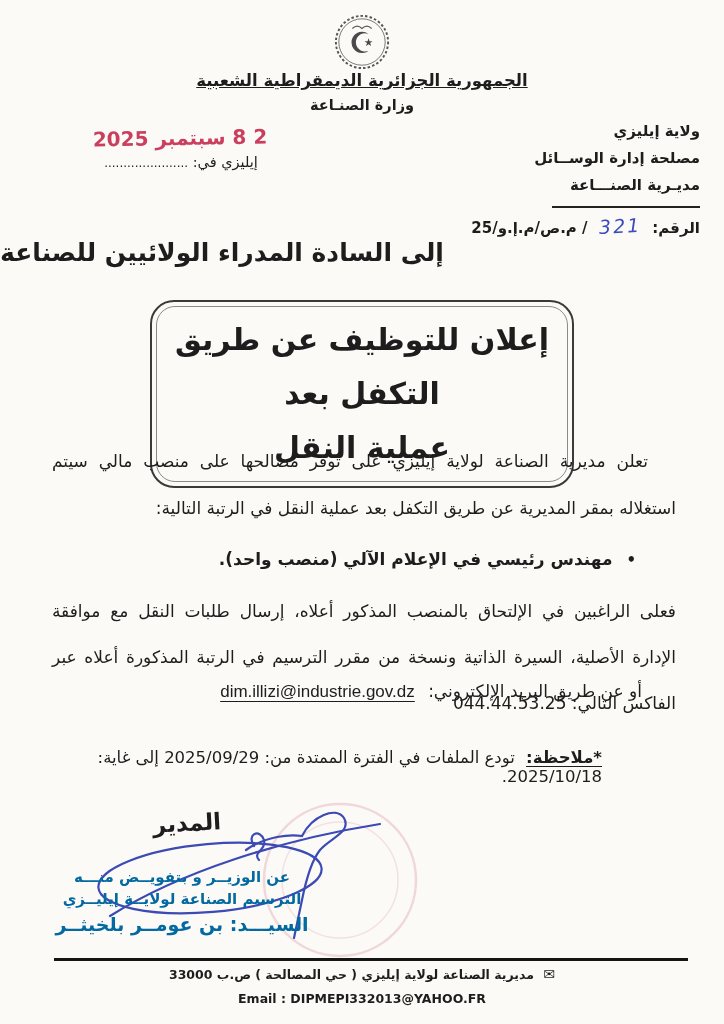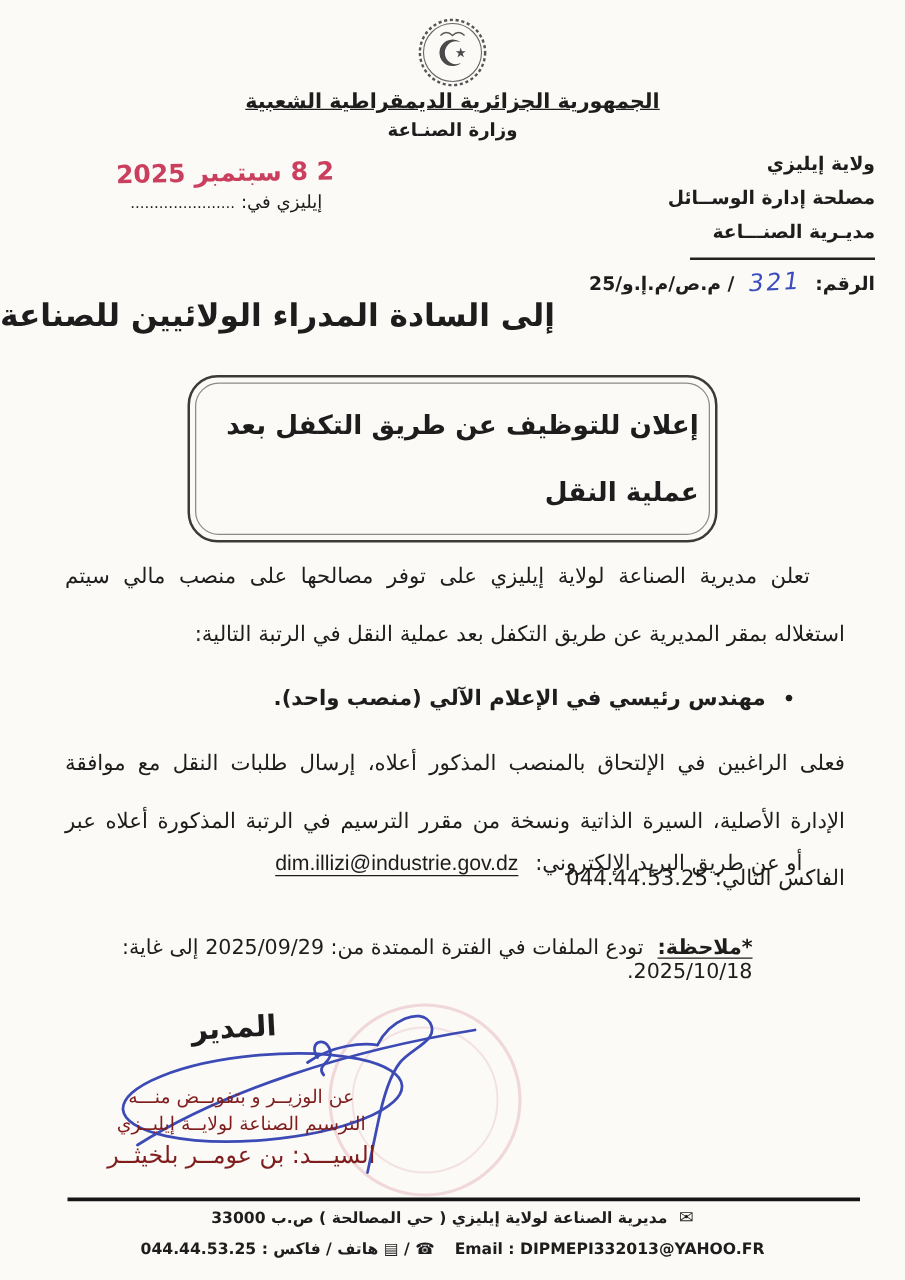--- a/index.html
+++ b/index.html
@@ -27,44 +27,44 @@
   .sender .divider{border-top:2px solid #222; width:148px; margin:7px 0 5px 0;}
   .ref{font-size:15px; white-space:nowrap;}
   .refnum{color:#3a4cbe; font-size:19px; font-style:italic; letter-spacing:2px;
     font-weight:normal; display:inline-block; transform:rotate(-3deg); margin:0 6px;}
   
   .recipient{position:absolute; top:238px; left:0; width:100%; text-align:left;
     font-size:25px; font-weight:bold; direction:rtl;}
   
   .announce-box{position:absolute; top:300px; left:150px; width:424px;
     border:2.5px solid #3a3a3a; border-radius:24px; padding:4px; box-sizing:border-box;}
-  .announce-inner{border:1.5px solid #8a8a8a; border-radius:19px; text-align:right;
-    font-weight:bold; font-size:21px; line-height:54px; padding:6px 8px; direction:rtl;}
+  .announce-inner{border:1.5px solid #8a8a8a; border-radius:19px; text-align:center;
+    font-weight:bold; font-size:30px; line-height:54px; padding:6px 8px; direction:rtl;}
   
   .para{position:absolute; left:52px; right:48px; direction:rtl; font-size:17px;
     line-height:47px; text-align:justify;}
   .p1{top:438px; text-indent:28px;}
   .bullet-line{position:absolute; left:52px; right:48px; top:549px; direction:rtl;
     padding-right:40px; font-size:17px; font-weight:bold; box-sizing:border-box;}
   .bullet-dot{margin-left:8px; font-size:15px;}
   .p2{top:588px; line-height:46px;}
   .email-line{position:absolute; left:52px; right:50px; top:681px; direction:rtl;
     text-align:right; padding-right:32px; font-size:17px; box-sizing:border-box;}
   .email-addr{text-decoration:underline; text-underline-offset:4px; margin-right:8px;
     font-family:Liberation Sans, sans-serif; font-size:17px;}
   .note-line{position:absolute; left:52px; right:50px; top:748px; direction:rtl;
     text-align:right; padding-right:72px; font-size:16.5px; box-sizing:border-box;}
   .note-label{font-weight:bold; text-decoration:underline; text-underline-offset:3px;
     margin-left:6px;}
   
   .director-title{position:absolute; left:132px; top:810px; width:110px; text-align:center;
     font-size:23px; font-weight:bold; transform:rotate(-3deg); direction:rtl;}
   .sig-svg{position:absolute; left:50px; top:788px;}
-  .red-stamp{position:absolute; left:43px; top:866px; width:300px; text-align:center;
-    direction:rtl; color:#7f1d1d; font-weight:normal; z-index:3;}
+  .red-stamp{position:absolute; left:32px; top:866px; width:300px; text-align:center;
+    direction:rtl; color:#0369a1; font-weight:bold; z-index:3;}
   .red-stamp .l1{font-size:15px; line-height:22px;}
   .red-stamp .l2{font-size:15px; line-height:22px;}
   .red-stamp .l3{font-size:19px; line-height:28px; letter-spacing:1px;}
   
   .footer-rule{position:absolute; left:54px; right:36px; top:958px;
     border-top:3px solid #151515;}
   .footer-line1{position:absolute; top:966px; left:0; width:100%; text-align:center;
     font-size:12.5px; font-weight:bold; direction:rtl;}
   .footer-line1 .glyph{font-size:14px; margin-left:5px;}
   .footer-line2{position:absolute; top:991px; left:0; width:100%; display:flex;
@@ -152,17 +152,16 @@
     <div class="l2">الترسيم الصناعة لولايــة إيليــزي</div>
     <div class="l3">السيـــد: بن عومــر بلخيثــر</div>
   </div>
 
   <div class="footer-rule"></div>
   <div class="footer-line1">
     <span class="glyph">✉</span>
     <span>مديرية الصناعة لولاية إيليزي ( حي المصالحة ) ص.ب 33000</span>
   </div>
   <div class="footer-line2">
-    <span dir="rtl">☎ / ▤ هاتف / فاكس : 044.44.53.25</span>
     <span dir="ltr">Email : DIPMEPI332013@YAHOO.FR</span>
   </div>
 
 </div>
 
 </body></html>

